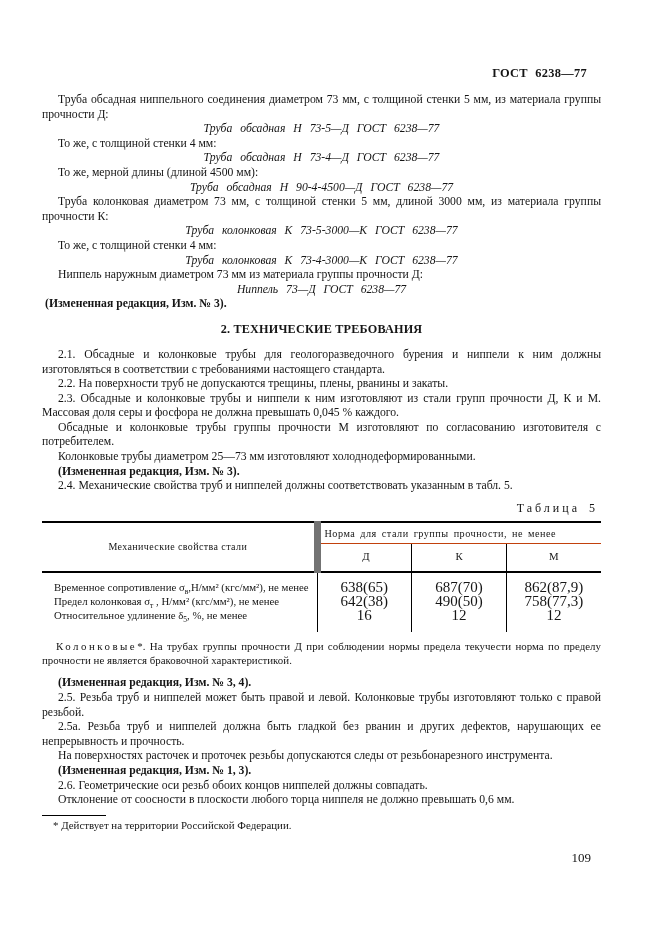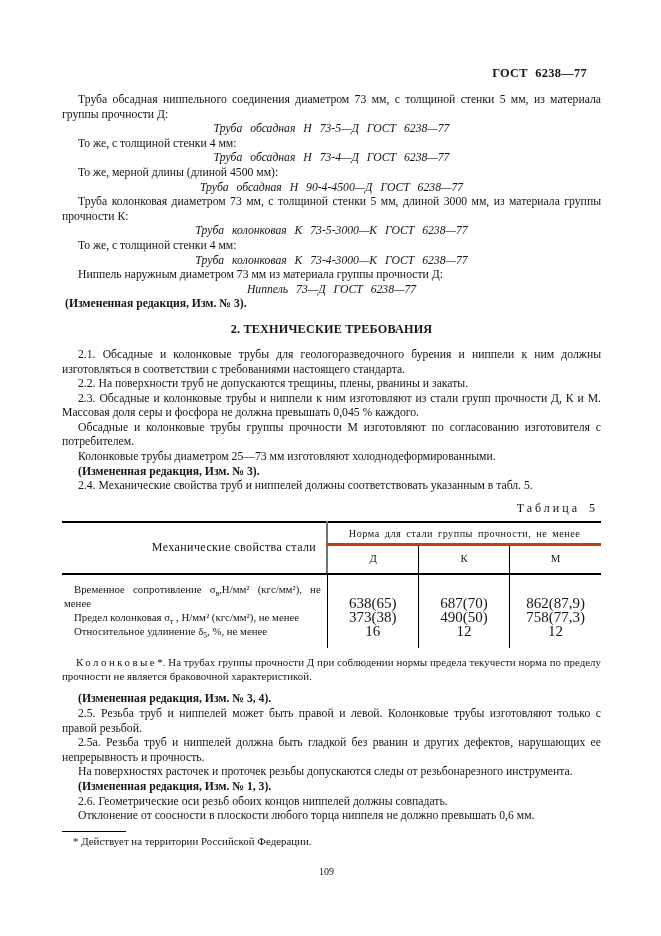--- a/index.html
+++ b/index.html
@@ -3,21 +3,21 @@
 <meta charset="utf-8">
 <style>
   * { box-sizing: border-box; }
   html, body { margin: 0; padding: 0; }
   body {
     width: 661px; height: 936px;
     background: #ffffff; color: #151515;
     font-family: "Liberation Serif", serif;
     overflow: hidden;
   }
-  .page { padding: 66px 60px 0 62px; font-family: Liberation Serif, serif; }
+  .page { padding: 66px 60px 0 42px; font-family: Liberation Serif, serif; }
 
   .gost-header {
     text-align: right; font-weight: 700;
     font-size: 12.4px; word-spacing: 4px; letter-spacing: 0.3px;
     padding-right: 14px; margin-bottom: 12px;
   }
 
   p { margin: 0; }
   .b {
     font-size: 11.7px; line-height: 14.6px;
@@ -44,27 +44,27 @@
   .tl-num { margin-left: 9px; }
 
   table.t5 {
     width: 100%; border-collapse: collapse;
     border-top: 2px solid #000;
     table-layout: fixed;
   }
   .t5 td, .t5 th { padding: 0; font-weight: 400; }
   .t5 .c1h {
     width: 49.2%;
-    border-right: 2px solid #737373; border-bottom: 2px solid #000;
-    text-align: right; vertical-align: middle;
-    font-size: 12px; letter-spacing: 0.4px; padding: 4px 10px;
+    border-right: 7px solid #737373; border-bottom: 2px solid #000;
+    text-align: center; vertical-align: middle;
+    font-size: 10px; letter-spacing: 0.4px; padding: 4px 10px;
   }
   .t5 .gh {
-    border-bottom: 3px solid #c2410c;
-    text-align: center; font-size: 10.2px;
+    border-bottom: 1px solid #c2410c;
+    text-align: left; font-size: 10.2px;
     letter-spacing: 0.5px; word-spacing: 2px;
     padding: 5px 4px 4px 4px;
   }
   .t5 .ch {
     text-align: center; font-size: 10.8px;
     border-bottom: 2px solid #000;
     padding: 6px 0 9px 0;
   }
   .t5 .bdr { border-right: 1px solid #000; }
   .t5 .colD { width: 16.4%; }
@@ -93,21 +93,21 @@
   .note .ls { letter-spacing: 2.5px; }
 
   .fn-rule {
     width: 64px; height: 0;
     border-top: 1px solid #000;
     margin: 7px 0 3px 0;
   }
   .footnote { font-size: 10.9px; line-height: 13.8px; text-indent: 11px; }
 
   .pageno {
-    text-align: center; font-size: 10px;
+    text-align: right; font-size: 13px;
     margin: 17px 10px 0 0;
   }
 </style>
 </head>
 <body>
 
 <div class="page">
 
   <div class="gost-header">ГОСТ 6238—77</div>
 
@@ -149,21 +149,21 @@
       <td class="ch colM">М</td>
     </tr>
     <tr class="firstrow">
       <td class="lab"><span>Временное сопротивление σ</span><sub>в</sub><span>,Н/мм² (кгс/мм²), не менее</span></td>
       <td class="val bdr">638(65)</td>
       <td class="val bdr">687(70)</td>
       <td class="val">862(87,9)</td>
     </tr>
     <tr>
       <td class="lab"><span>Предел колонковая σ</span><sub>т</sub><span> , Н/мм² (кгс/мм²), не менее</span></td>
-      <td class="val bdr">373(38)</td>
+      <td class="val bdr">642(38)</td>
       <td class="val bdr">490(50)</td>
       <td class="val">758(77,3)</td>
     </tr>
     <tr class="lastrow">
       <td class="lab"><span>Относительное удлинение δ</span><sub>5</sub><span>, %, не менее</span></td>
       <td class="val bdr">16</td>
       <td class="val bdr">12</td>
       <td class="val">12</td>
     </tr>
   </tbody>

